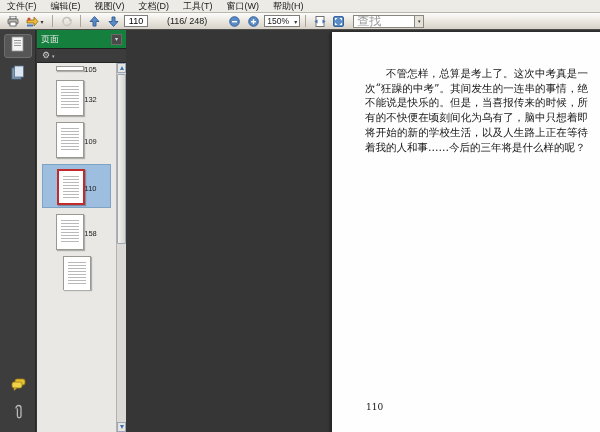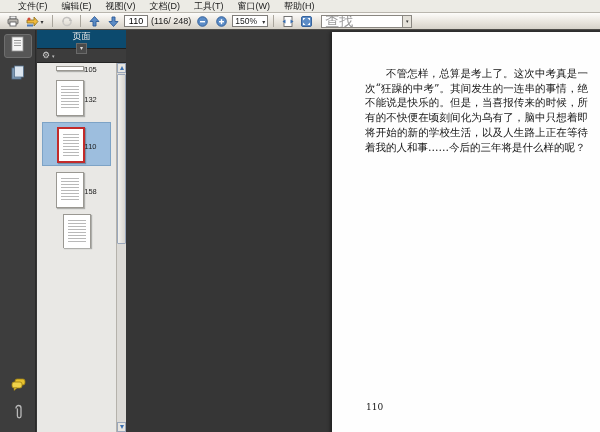--- a/index.html
+++ b/index.html
@@ -6,21 +6,21 @@
   html,body { background:#888; }
   .app {
     position: relative; width: 600px; height: 432px; overflow: hidden;
     background: #363636; font-family: "Liberation Sans", sans-serif;
     -webkit-font-smoothing: antialiased;
   }
   
   .menubar {
     position:absolute; left:0; top:0; right:0; height:13px;
     background:#ecebe5; border-bottom:1px solid #b9b6ae;
-    display:flex; align-items:center; padding-left:11px; font-size:9px; color:#1a1a1a;
+    display:flex; align-items:center; padding-left:0; font-size:9px; color:#1a1a1a;
   }
   .menu-item { padding:0 7px; line-height:12px; cursor:default; }
   
   .toolbar {
     position:absolute; left:0; top:13px; right:0; height:17px;
     background:linear-gradient(#fdfcfa, #e7e3db 60%, #d6d2c9);
     border-bottom:1px solid #4e4c48;
     display:flex; align-items:center; padding:0 4px; gap:2px; font-size:9px; color:#1a1a1a;
   }
   .tbtn {
@@ -28,29 +28,29 @@
     border:1px solid transparent; border-radius:2px; background:transparent;
   }
   .tbtn svg { display:block; }
   .tbtn.disabled { opacity:.45; }
   .tb-sep { width:1px; height:12px; background:#aaa69d; margin:0 3px; }
   .caret { font-size:6px; color:#333; margin-left:1px; }
   .page-input {
     width:24px; height:12px; border:1px solid #7f7d79; background:#fff;
     font-size:9px; font-family:"Liberation Sans",sans-serif; text-align:center; padding:0;
   }
-  .page-count { margin:0 1px; white-space:nowrap; }
+  .page-count { margin:0 17px; white-space:nowrap; }
   .zoom-box {
     width:36px; height:12px; border:1px solid #7f7d79; background:#fff;
     display:flex; align-items:center; justify-content:space-between; padding:0 2px; font-size:8.5px;
   }
   .find-wrap { display:flex; align-items:center; margin-left:4px; }
   .find-input {
-    width:82px; height:13px; border:1px solid #8a8781; background:#fff;
-    font-size:14px; padding:0 3px; font-family:"Liberation Sans",sans-serif;
+    width:62px; height:13px; border:1px solid #8a8781; background:#fff;
+    font-size:12px; padding:0 3px; font-family:"Liberation Sans",sans-serif;
   }
   .find-input::placeholder { color:#999; }
   .mini-drop {
     width:9px; height:13px; border:1px solid #8a8781; border-left:none; background:#e5e2da;
     display:flex; align-items:center; justify-content:center; font-size:5px; color:#333;
   }
   
   .navstrip {
     position:absolute; left:0; top:30px; bottom:0; width:36px;
     background:#3d3d3d; border-right:1px solid #2a2a2a;
@@ -59,24 +59,23 @@
     width:28px; height:24px; margin:4px auto 2px; display:flex; align-items:center; justify-content:center;
     border-radius:3px;
   }
   .nav-btn.active { background:#565656; border:1px solid #6e6e6e; }
   .nav-bottom { position:absolute; bottom:4px; left:0; width:36px; }
   
   .panel {
     position:absolute; left:37px; top:30px; bottom:0; width:89px; background:#e9e8e5;
   }
   .panel-header {
-    height:19px; background:#0c4a6e; color:#e9e9e9; font-size:9px;
+    height:19px; background:#15803d; color:#e9e9e9; font-size:9px;
     display:flex; align-items:center; justify-content:space-between; padding:0 4px;
     border-bottom:1px solid #1f1f1f;
-    flex-direction:column;
   }
   .panel-menu-btn {
     width:11px; height:11px; background:#4a4a4a; border:1px solid #6a6a6a; color:#ddd;
     font-size:6px; line-height:9px; text-align:center;
   }
   .panel-tools {
     height:14px; background:#3c3c3c; border-bottom:1px solid #242424;
     display:flex; align-items:center; padding:0 5px; gap:2px;
   }
   .thumbs {
@@ -302,20 +301,26 @@
       <div class="thumb-cell">
         <div class="thumb-page sliver"></div>
         <div class="thumb-label">105</div>
       </div>
       <div class="thumb-cell">
         <div class="thumb-page">
             <div class="tlines"></div>
           </div>
         <div class="thumb-label">132</div>
       </div>
+      <div class="thumb-cell">
+        <div class="thumb-page">
+            <div class="tlines"></div>
+          </div>
+        <div class="thumb-label">109</div>
+      </div>
       <div class="thumb-cell selected">
         <div class="thumb-page">
             <div class="tlines"></div>
           </div>
         <div class="thumb-label">110</div>
       </div>
       <div class="thumb-cell">
         <div class="thumb-page">
             <div class="tlines"></div>
           </div>

